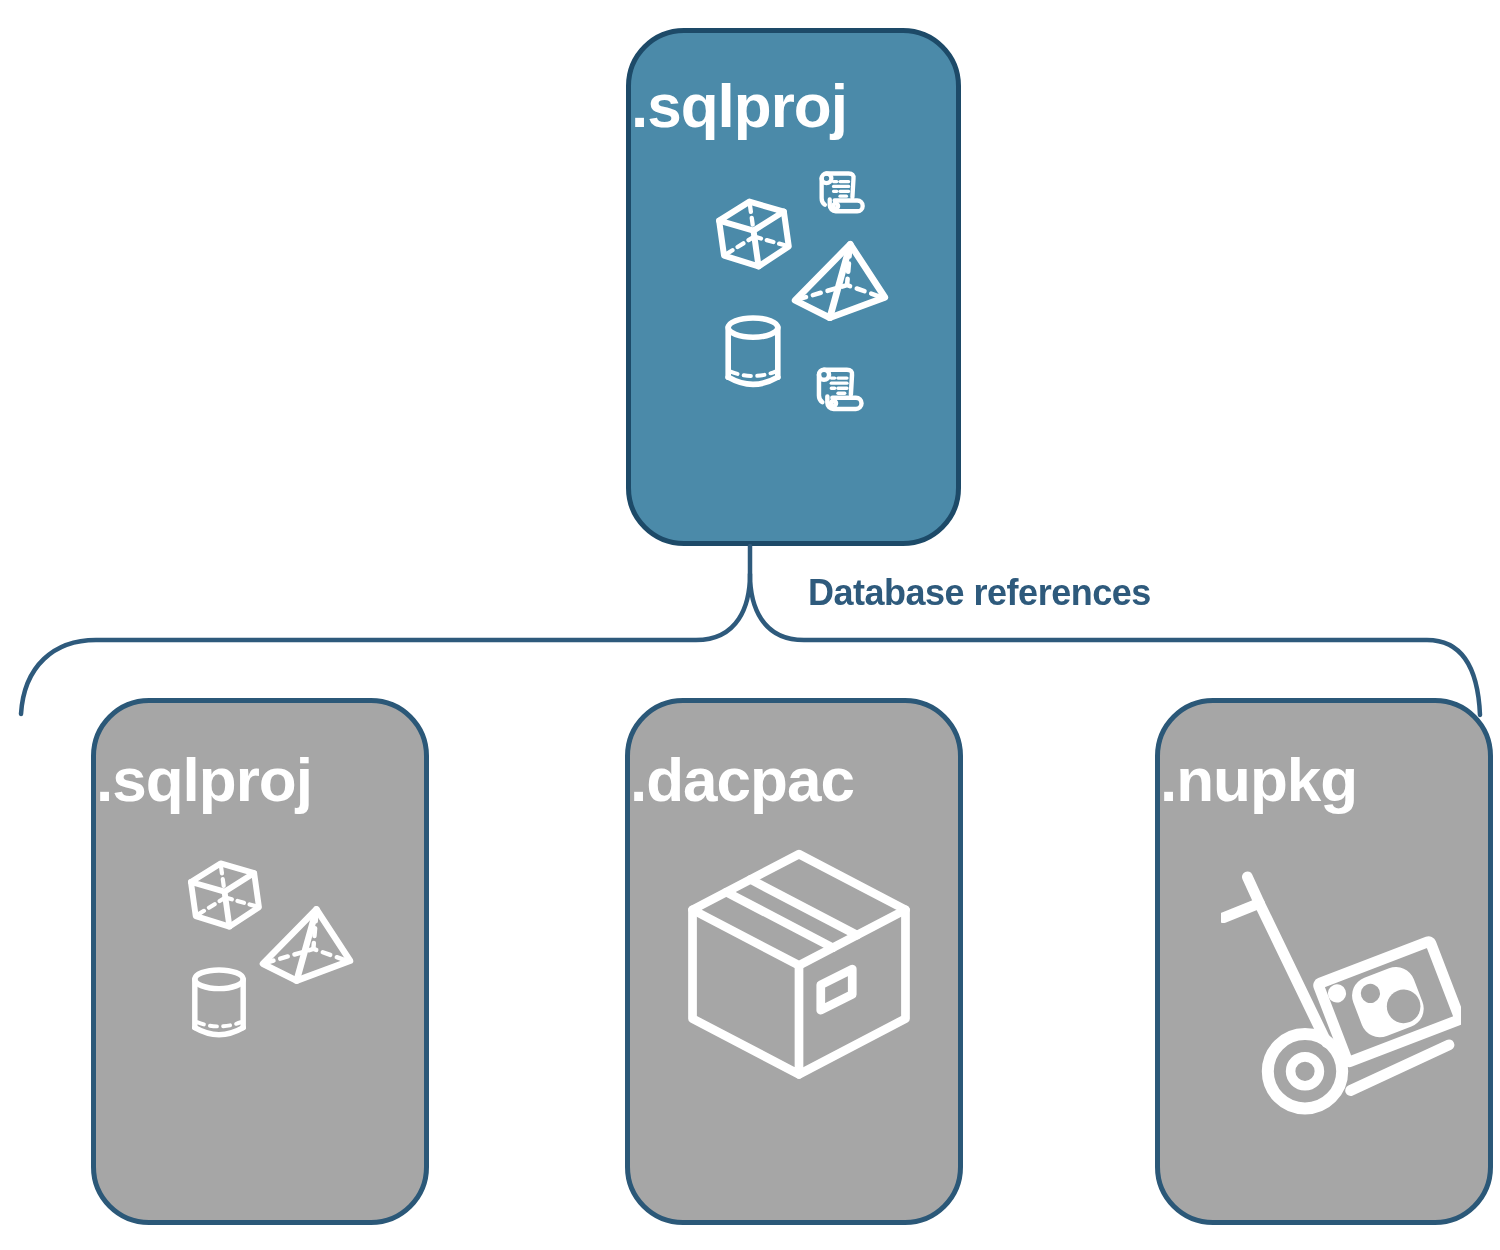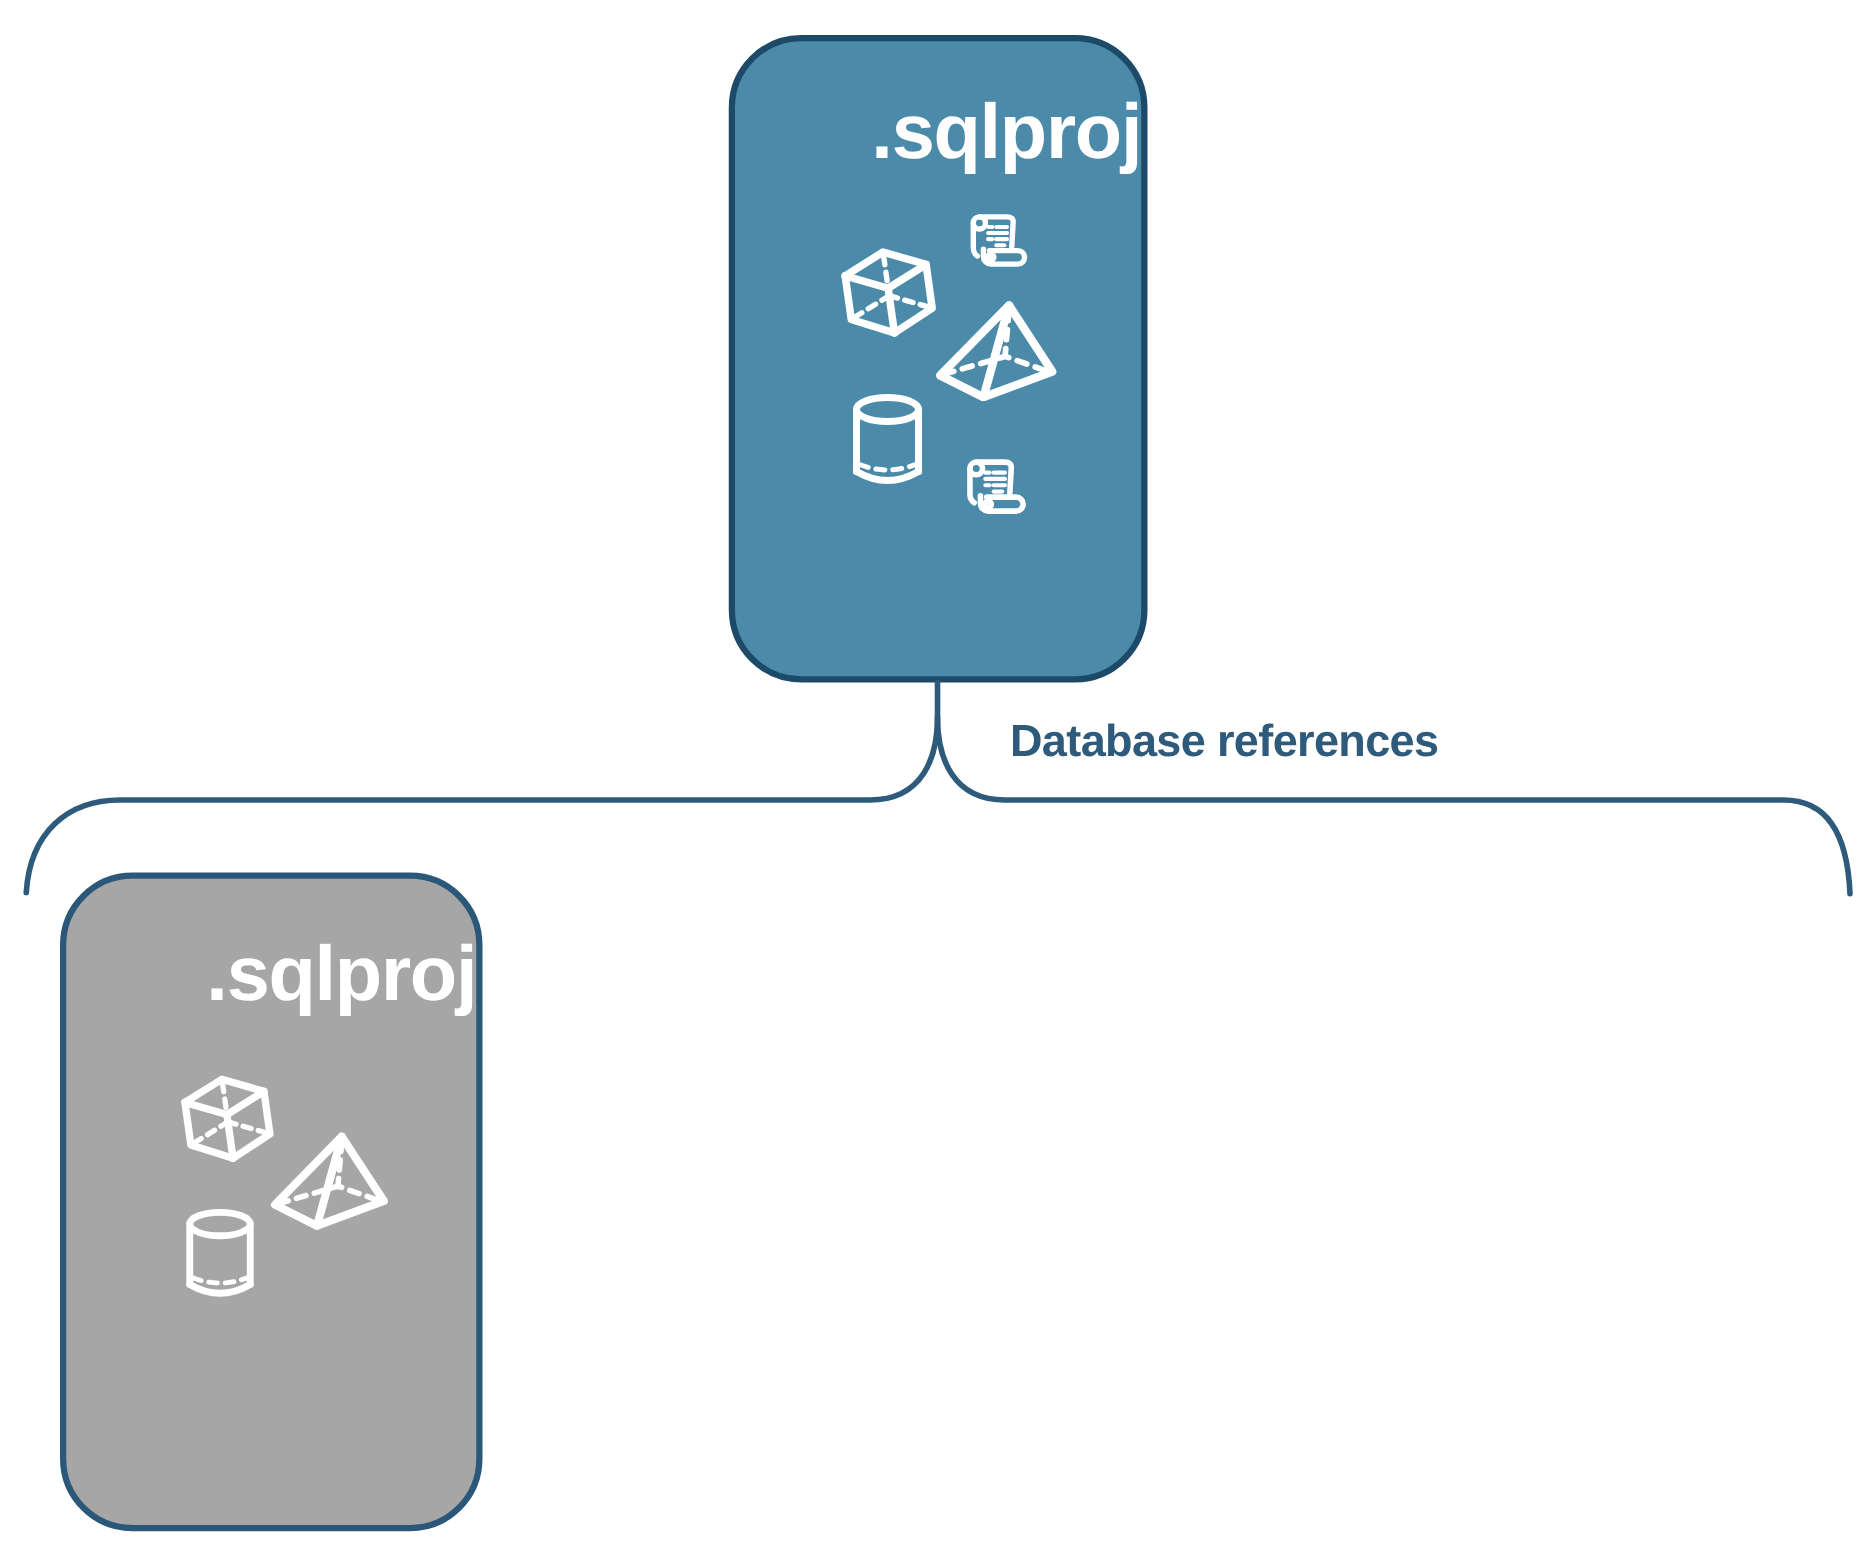--- a/index.html
+++ b/index.html
@@ -1,21 +1,21 @@
 <!DOCTYPE html>
 <html style="--background: #ffffff; --parent-fill: #4b8aa9; --parent-border: #1d4a68; --child-fill: #a6a6a6; --child-border: #2b5878; --connector-stroke: #2e5a7c; --connector-text: #2e5a7c; --title-text: #ffffff; --icon-stroke: #ffffff;"><head>
 <meta charset="utf-8">
 <style>
   html,body{margin:0;padding:0;background:#fff;}
   .canvas{
     position:relative;width:1500px;height:1250px;overflow:hidden;
     background:var(--background,#ffffff);
     font-family:"Liberation Sans",sans-serif;
   }
-  .card{position:absolute;box-sizing:border-box;border-radius:58px;text-align:right;}
+  .card{position:absolute;box-sizing:border-box;border-radius:58px;text-align:left;margin-left:43px;}
   .card.parent{
     left:583px;top:28px;width:335px;height:518px;
     background:var(--parent-fill,#4b8aa9);
     border:5px solid var(--parent-border,#1d4a68);
   }
   .card.child{
     top:698px;width:338px;height:527px;
     background:var(--child-fill,#a6a6a6);
     border:5px solid var(--child-border,#2b5878);
   }
@@ -152,15 +152,51 @@
     <svg class="icon" style="left:90px;top:263px" width="66" height="78" viewBox="0 0 80 100">
       <g class="stroke-w" stroke-width="7">
         <ellipse cx="40" cy="17" rx="31" ry="12"></ellipse>
         <path d="M9 17 V79 M71 17 V79"></path>
         <path d="M9 79 Q40 97 71 79"></path>
       </g>
       <path class="stroke-w" stroke-width="5" stroke-dasharray="9 8" d="M12 72 Q40 83 68 72"></path>
     </svg>
   </div>
 
-
+  <div class="card child" id="child-1">
+    <div class="card-title">.dacpac</div>
+
+    <svg class="icon" style="left:48px;top:128px" width="242" height="264" viewBox="0 0 100 100">
+      <g class="stroke-w" stroke-width="3.6">
+        <path d="M50 5 L94 28 L50 51 L6 28 Z"></path>
+        <path d="M6 28 V73 L50 96 V51"></path>
+        <path d="M94 28 V73 L50 96"></path>
+        <path d="M30 15.5 L74 38.5 M20 20.7 L64 43.7"></path>
+        <path d="M59 59 L72 52.5 L72 63 L59 69.5 Z"></path>
+      </g>
+    </svg>
+  </div>
+
+  <div class="card child" id="child-2">
+    <div class="card-title">.nupkg</div>
+
+    <svg class="icon" style="left:61px;top:163px" width="240" height="257" viewBox="0 0 100 100">
+
+      <g class="stroke-w" stroke-width="4.5">
+        <path d="M11 1 L16 12 L1 18"></path>
+        <path d="M16 12 L44 70"></path>
+        <path d="M54 90 L95 71"></path>
+      </g>
+
+      <circle class="stroke-w" stroke-width="5" cx="35" cy="82" r="15.5"></circle>
+      <circle class="stroke-w" stroke-width="4" cx="35" cy="82" r="6"></circle>
+
+      <g transform="rotate(-21 70 53)">
+        <rect class="stroke-w" stroke-width="4.5" x="45" y="35.5" width="50" height="35" rx="1"></rect>
+        <rect class="solidw" x="56" y="40" width="27" height="26" rx="8"></rect>
+        <circle class="hole" cx="64" cy="47" r="4"></circle>
+        <circle class="hole" cx="75" cy="57" r="7"></circle>
+        <circle class="solidw" cx="51" cy="42" r="3.8"></circle>
+      </g>
+    </svg>
+  </div>
 
 </div>
 
 </body></html>

